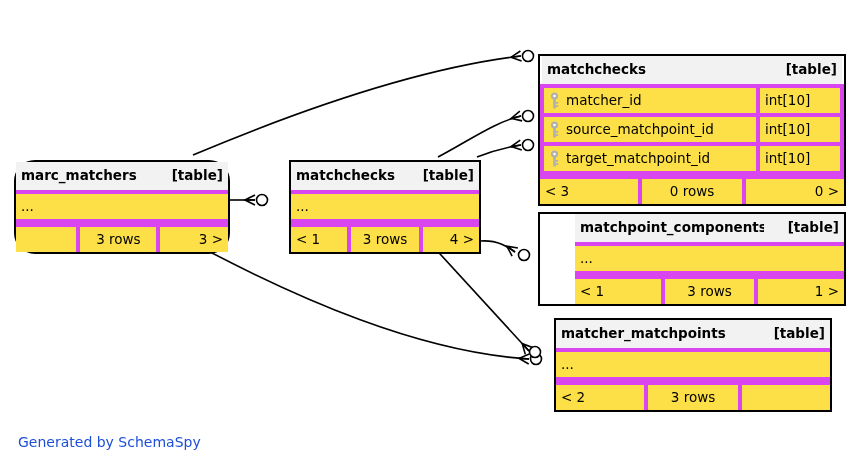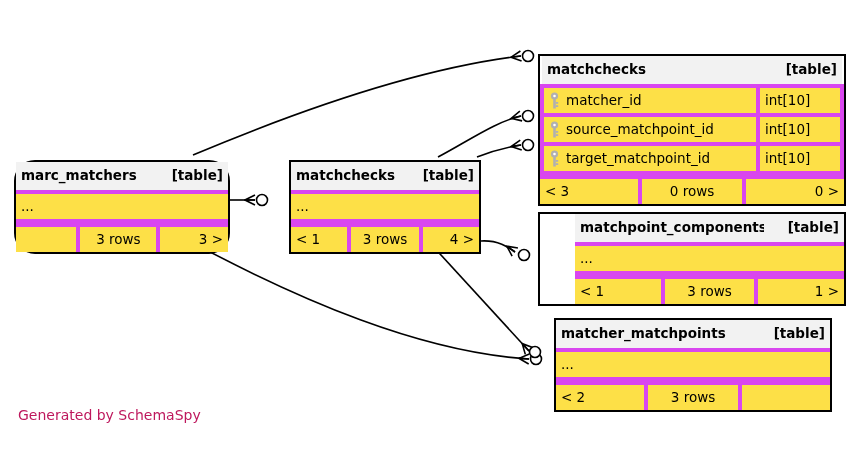--- a/index.html
+++ b/index.html
@@ -100,23 +100,23 @@
   }
   .colcell-inner {
     display: flex;
     align-items: center;
   }
 
   
   .credit {
     position: absolute;
     left: 18px;
-    top: 407px;
+    top: 434px;
     font-size: 14px;
-    color: #be185d;
+    color: #1d4ed8;
     white-space: nowrap;
   }
 </style>
 </head>
 <body>
 
 <div id="canvas">
 
   <svg id="edges" viewBox="0 0 860 452" width="860" height="452">
     <defs>

